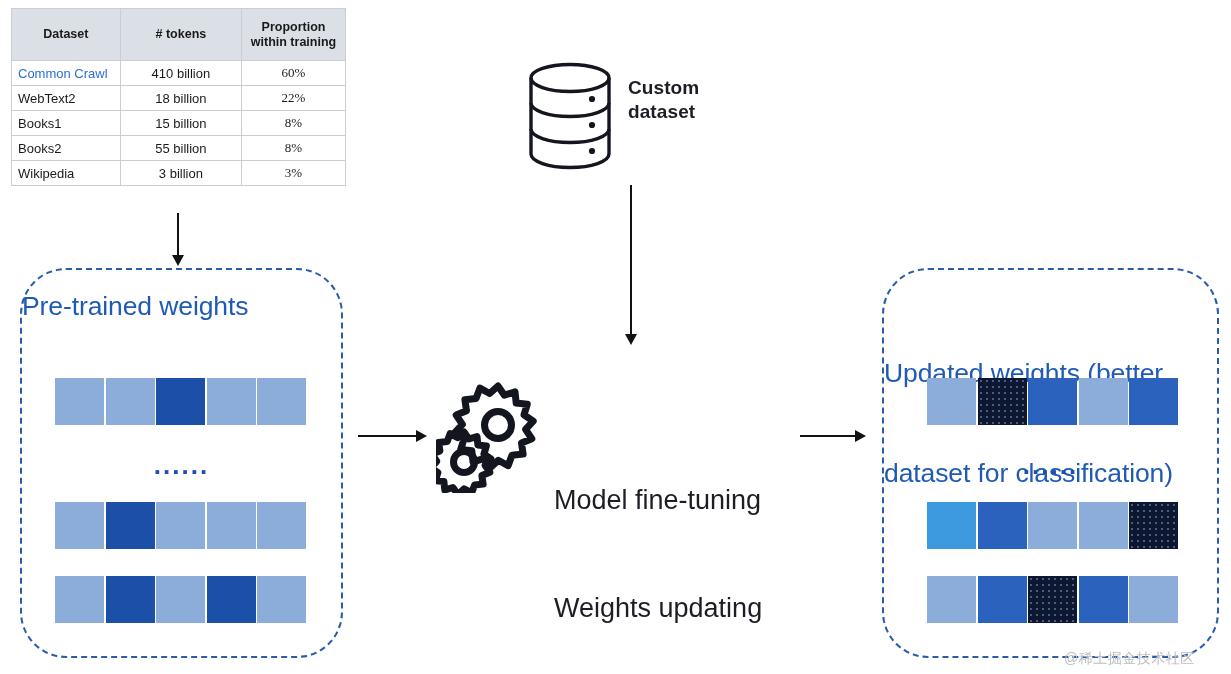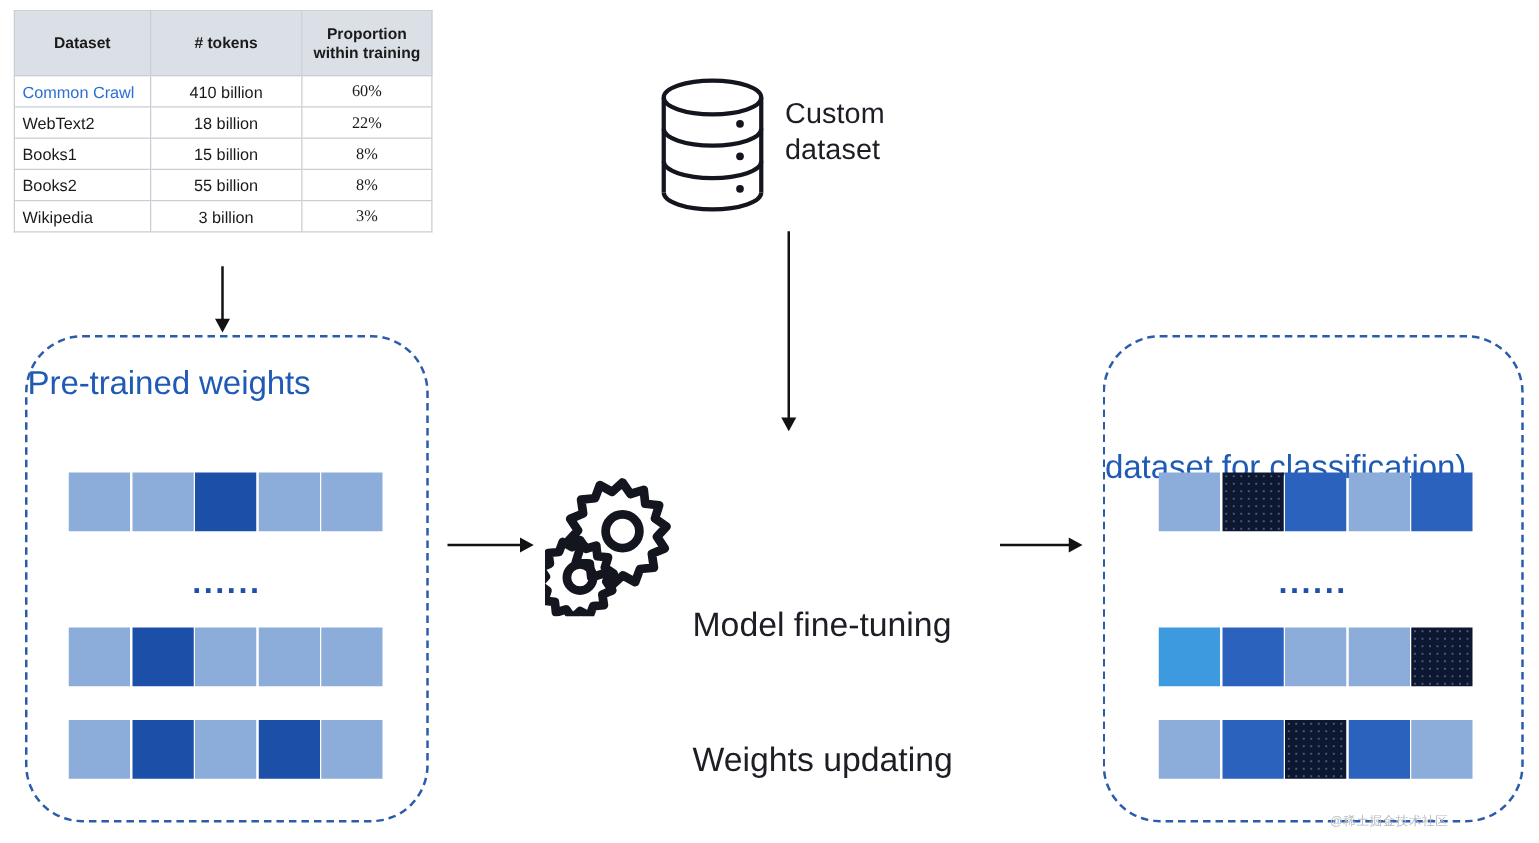--- a/index.html
+++ b/index.html
@@ -74,24 +74,25 @@
     position: absolute;
     left: 524px;
     top: 62px;
   }
 
   
   #custom-dataset-label {
     position: absolute;
     left: 628px;
     top: 76px;
-    font-size: 23px;
+    font-size: 19px;
     color: #1d1d26;
     line-height: 1.28;
     letter-spacing: 0.1px;
+    font-weight: bold;
   }
 
   
   .weights-panel {
     position: absolute;
     border: 2.5px dashed #2a5caa;
     border-radius: 46px;
     box-sizing: border-box;
     background: #ffffff;
   }
@@ -157,21 +158,21 @@
     color: #1d1d26;
     line-height: 1.33;
     white-space: pre;
   }
 
   
   #watermark {
     position: absolute;
     left: 1064px;
     top: 650px;
-    font-size: 10px;
+    font-size: 14px;
     color: #b9bcc2;
     letter-spacing: 0.5px;
   }
 </style>
 </head>
 <body>
 
 <div id="canvas">
 
   <table id="dataset-table">
@@ -286,20 +287,21 @@
   <div id="finetune-caption">
     <div>Model fine-tuning</div>
     <div>Weights updating</div>
   </div>
 
   <div class="arrow-line" style="left:800px; top:435px; width:60px; height:1.6px;"></div>
   <div class="arrow-head-right" style="left:855px; top:430px;"></div>
 
   <div class="weights-panel" id="panel-right">
     <div class="panel-title">
+      <div>Updated weights (better</div>
       <div>dataset for classification)</div>
     </div>
 
     <div class="weight-row" style="left:43px; top:108px;">
       <div class="weight-cell cell-light"></div>
       <div class="weight-cell cell-navy"></div>
       <div class="weight-cell cell-mid"></div>
       <div class="weight-cell cell-light"></div>
       <div class="weight-cell cell-mid"></div>
     </div>

